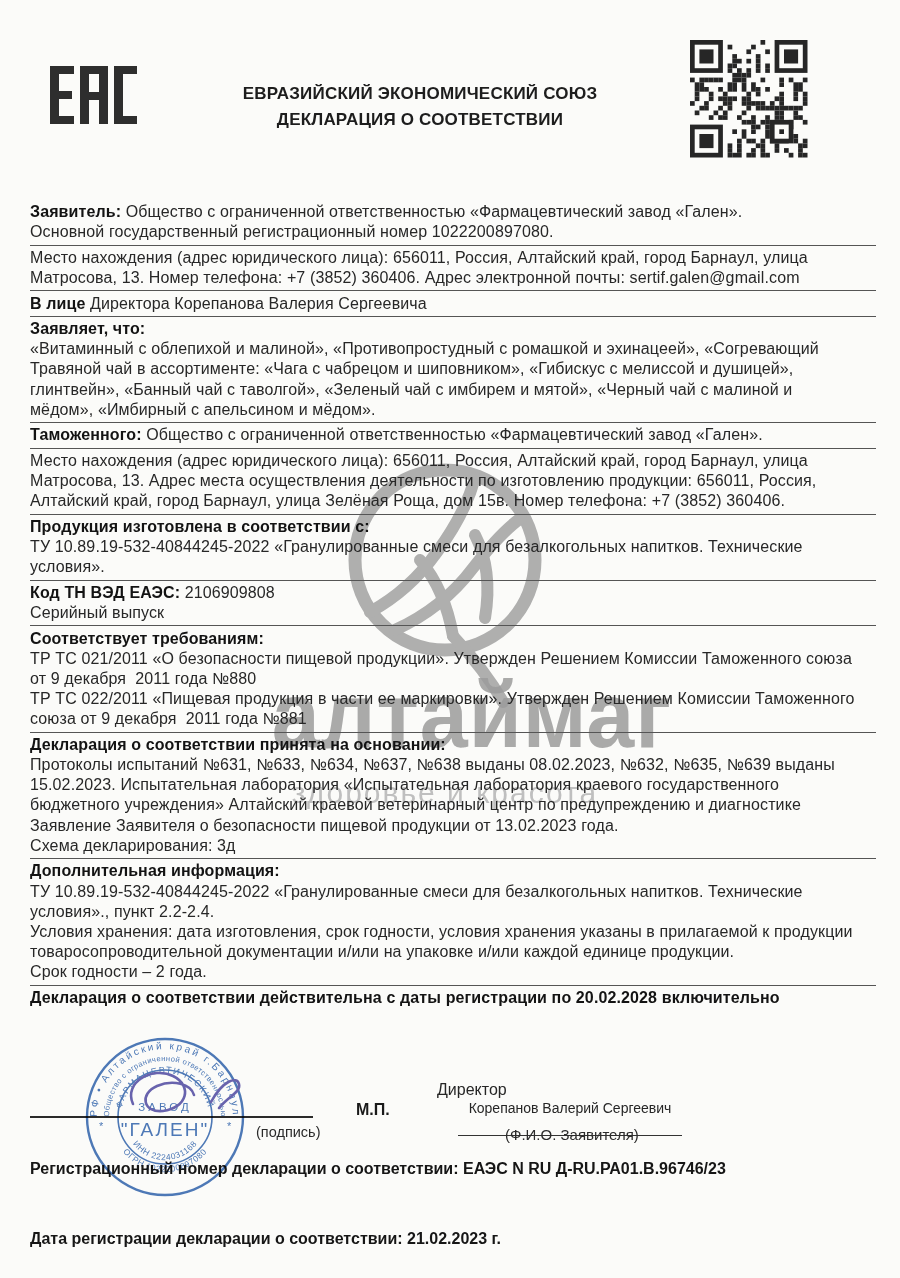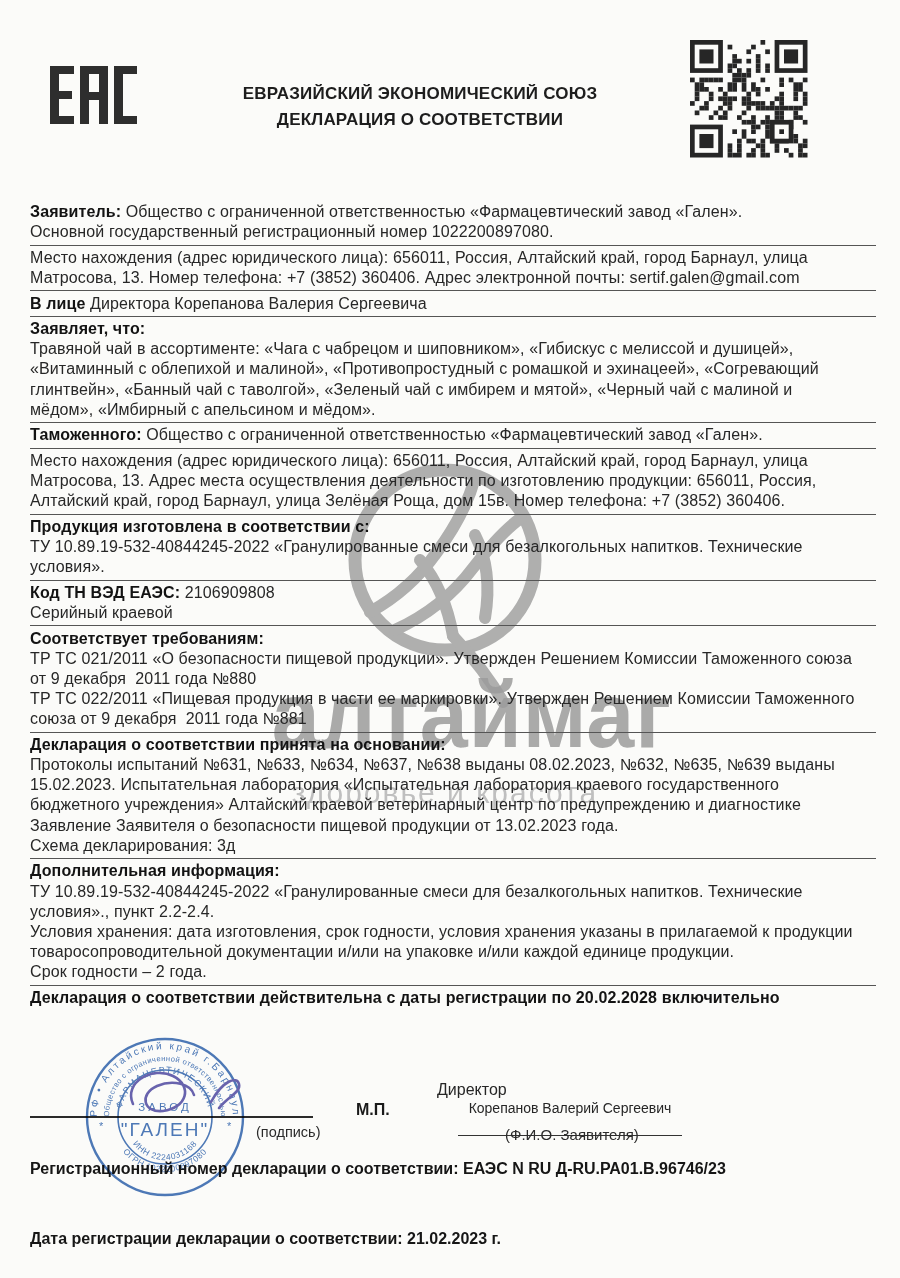--- a/index.html
+++ b/index.html
@@ -284,22 +284,22 @@
       <div class="doc-line"><span>Место нахождения (адрес юридического лица): 656011, Россия, Алтайский край, город Барнаул, улица</span></div>
       <div class="doc-line"><span>Матросова, 13. Номер телефона: +7 (3852) 360406. Адрес электронной почты: sertif.galen@gmail.com</span></div>
     </div>
     <div class="sep"></div>
     <div class="section">
       <div class="doc-line"><b>В лице</b><span> Директора Корепанова Валерия Сергеевича</span></div>
     </div>
     <div class="sep"></div>
     <div class="section">
       <div class="doc-line"><b>Заявляет, что:</b></div>
+      <div class="doc-line"><span>«Витаминный с облепихой и малиной», «Противопростудный с ромашкой и эхинацеей», «Согревающий</span></div>
       <div class="doc-line"><span>Травяной чай в ассортименте: «Чага с чабрецом и шиповником», «Гибискус с мелиссой и душицей»,</span></div>
-      <div class="doc-line"><span>«Витаминный с облепихой и малиной», «Противопростудный с ромашкой и эхинацеей», «Согревающий</span></div>
       <div class="doc-line"><span>глинтвейн», «Банный чай с таволгой», «Зеленый чай с имбирем и мятой», «Черный чай с малиной и</span></div>
       <div class="doc-line"><span>мёдом», «Имбирный с апельсином и мёдом».</span></div>
     </div>
     <div class="sep"></div>
     <div class="section">
       <div class="doc-line"><b>Таможенного:</b><span> Общество с ограниченной ответственностью «Фармацевтический завод «Гален».</span></div>
     </div>
     <div class="sep"></div>
     <div class="section">
       <div class="doc-line"><span>Место нахождения (адрес юридического лица): 656011, Россия, Алтайский край, город Барнаул, улица</span></div>
@@ -308,21 +308,21 @@
     </div>
     <div class="sep"></div>
     <div class="section">
       <div class="doc-line"><b>Продукция изготовлена в соответствии с:</b></div>
       <div class="doc-line"><span>ТУ 10.89.19-532-40844245-2022 «Гранулированные смеси для безалкогольных напитков. Технические</span></div>
       <div class="doc-line"><span>условия».</span></div>
     </div>
     <div class="sep"></div>
     <div class="section">
       <div class="doc-line"><b>Код ТН ВЭД ЕАЭС:</b><span> 2106909808</span></div>
-      <div class="doc-line"><span>Серийный краевой</span></div>
+      <div class="doc-line"><span>Серийный выпуск</span></div>
     </div>
     <div class="sep"></div>
     <div class="section">
       <div class="doc-line"><b>Соответствует требованиям:</b></div>
       <div class="doc-line"><span>ТР ТС 021/2011 «О безопасности пищевой продукции». Утвержден Решением Комиссии Таможенного союза</span></div>
       <div class="doc-line"><span>от 9 декабря  2011 года №880</span></div>
       <div class="doc-line"><span>ТР ТС 022/2011 «Пищевая продукция в части ее маркировки». Утвержден Решением Комиссии Таможенного</span></div>
       <div class="doc-line"><span>союза от 9 декабря  2011 года №881</span></div>
     </div>
     <div class="sep"></div>

